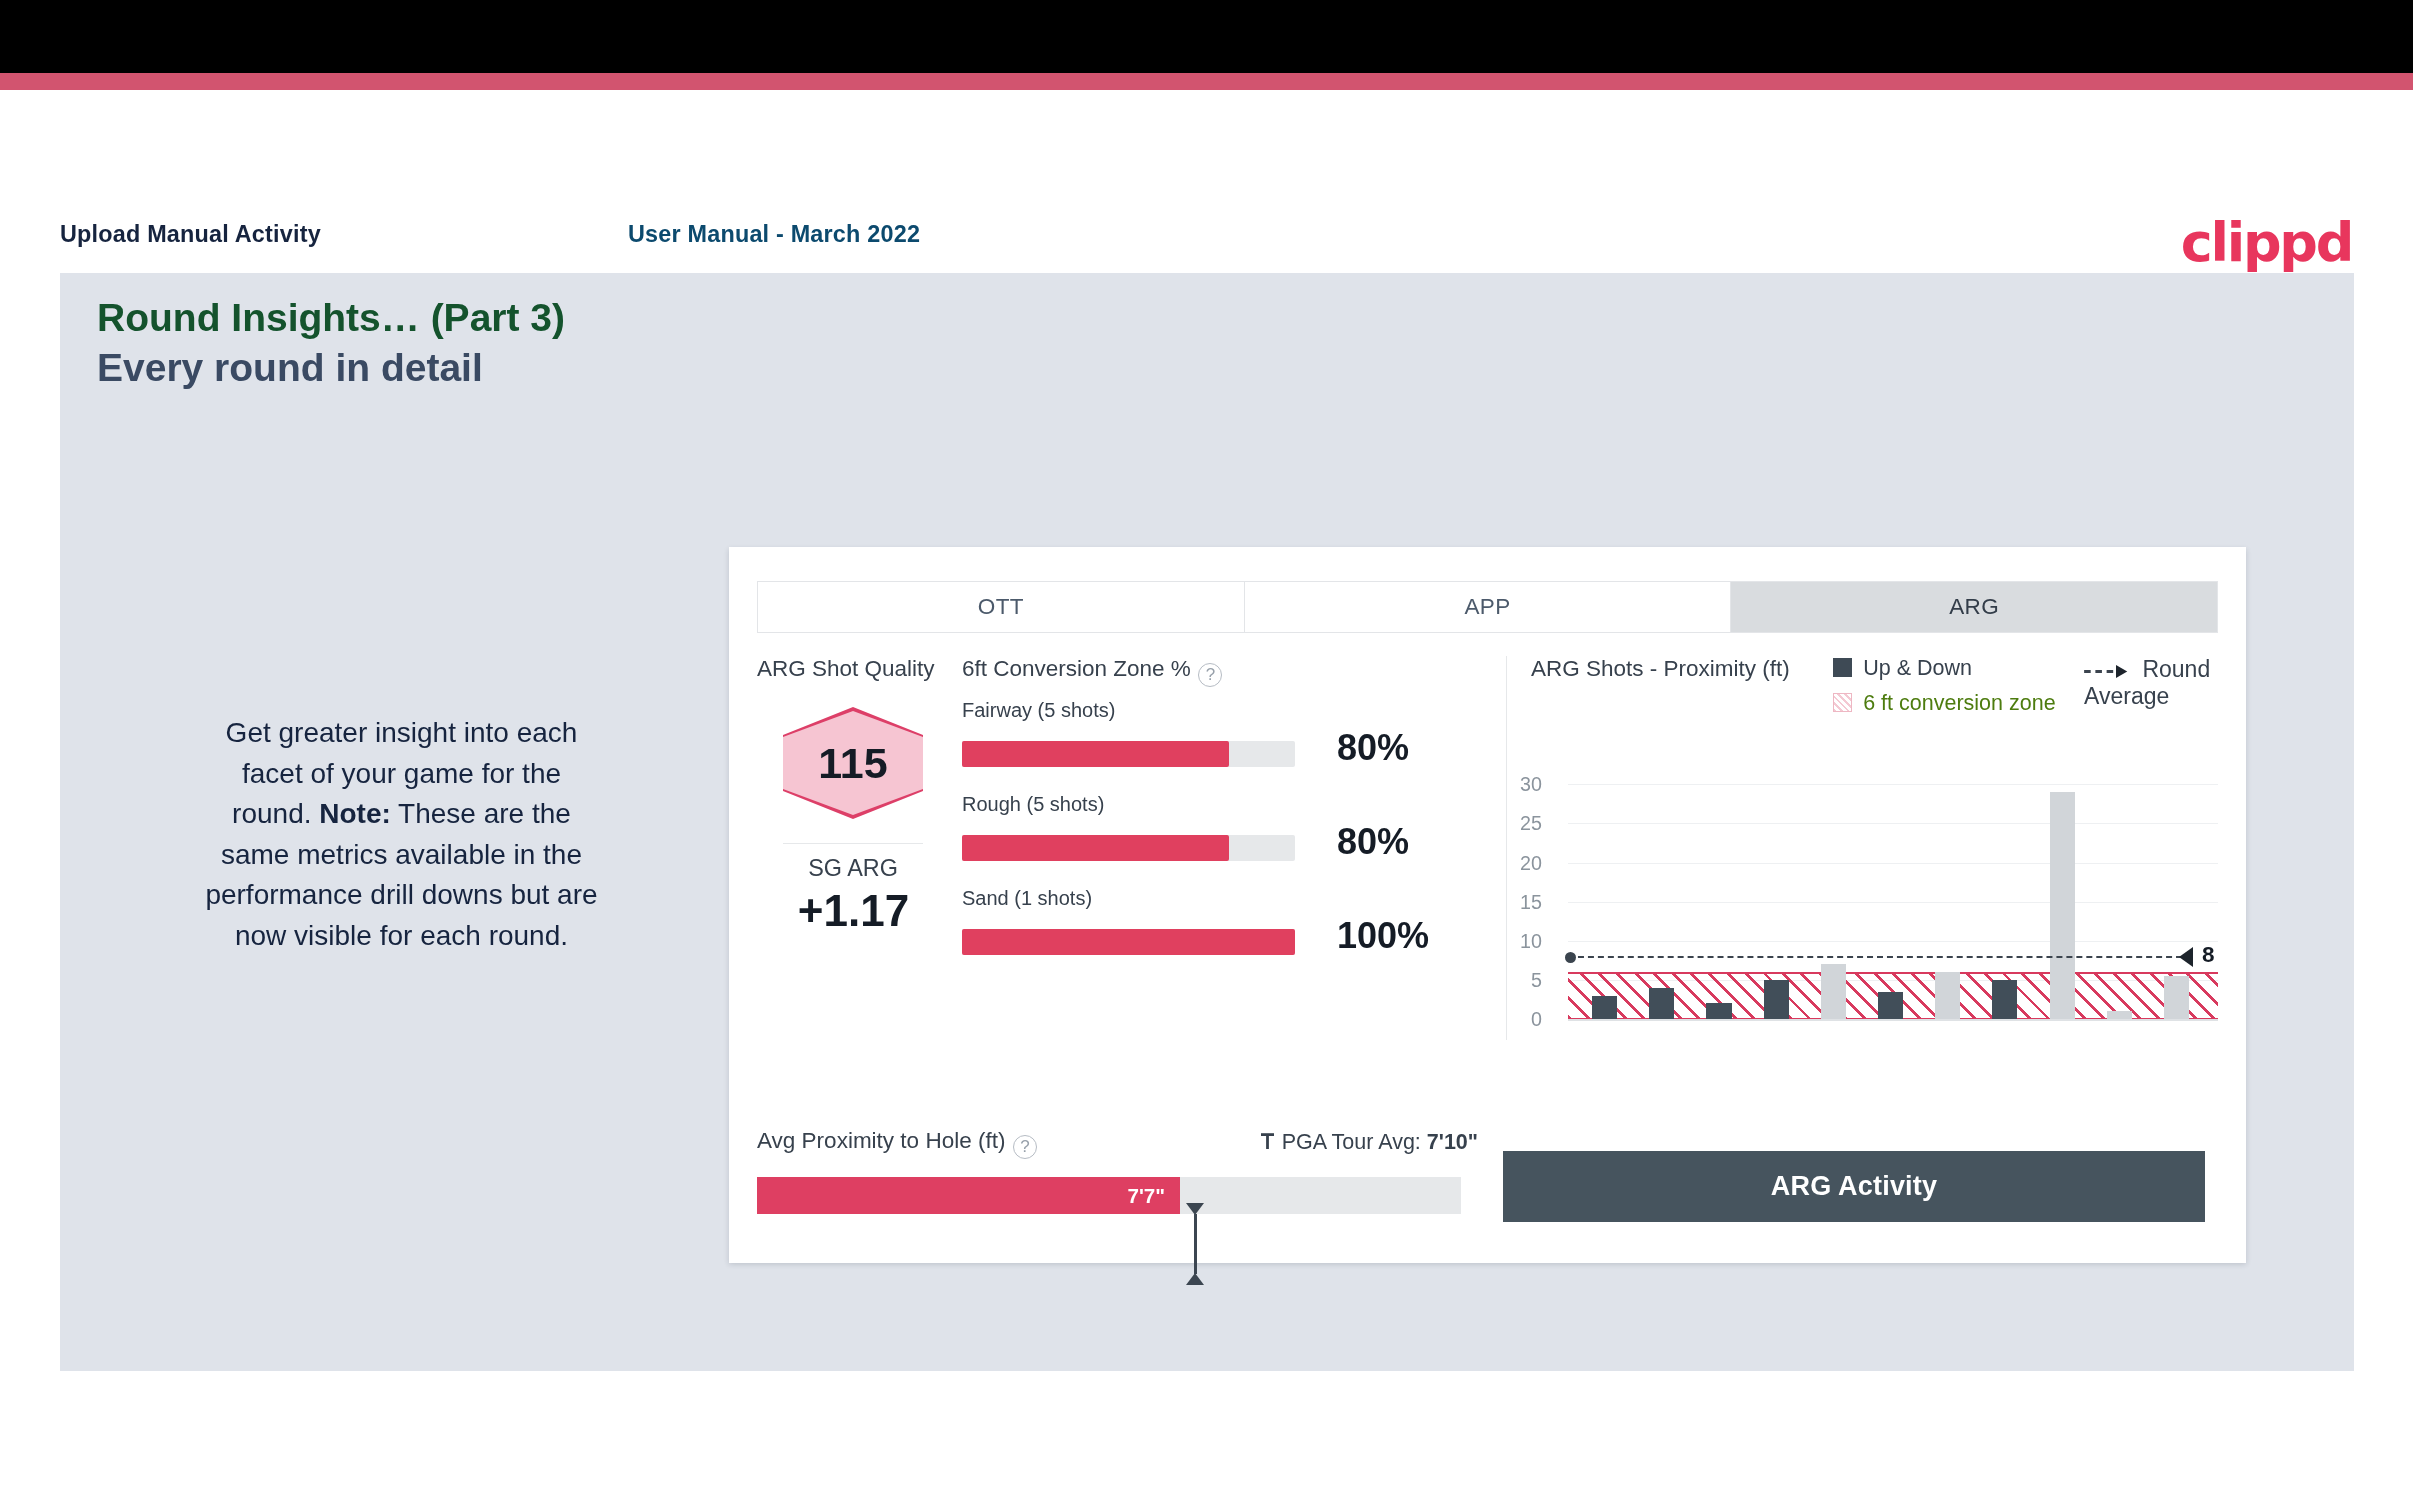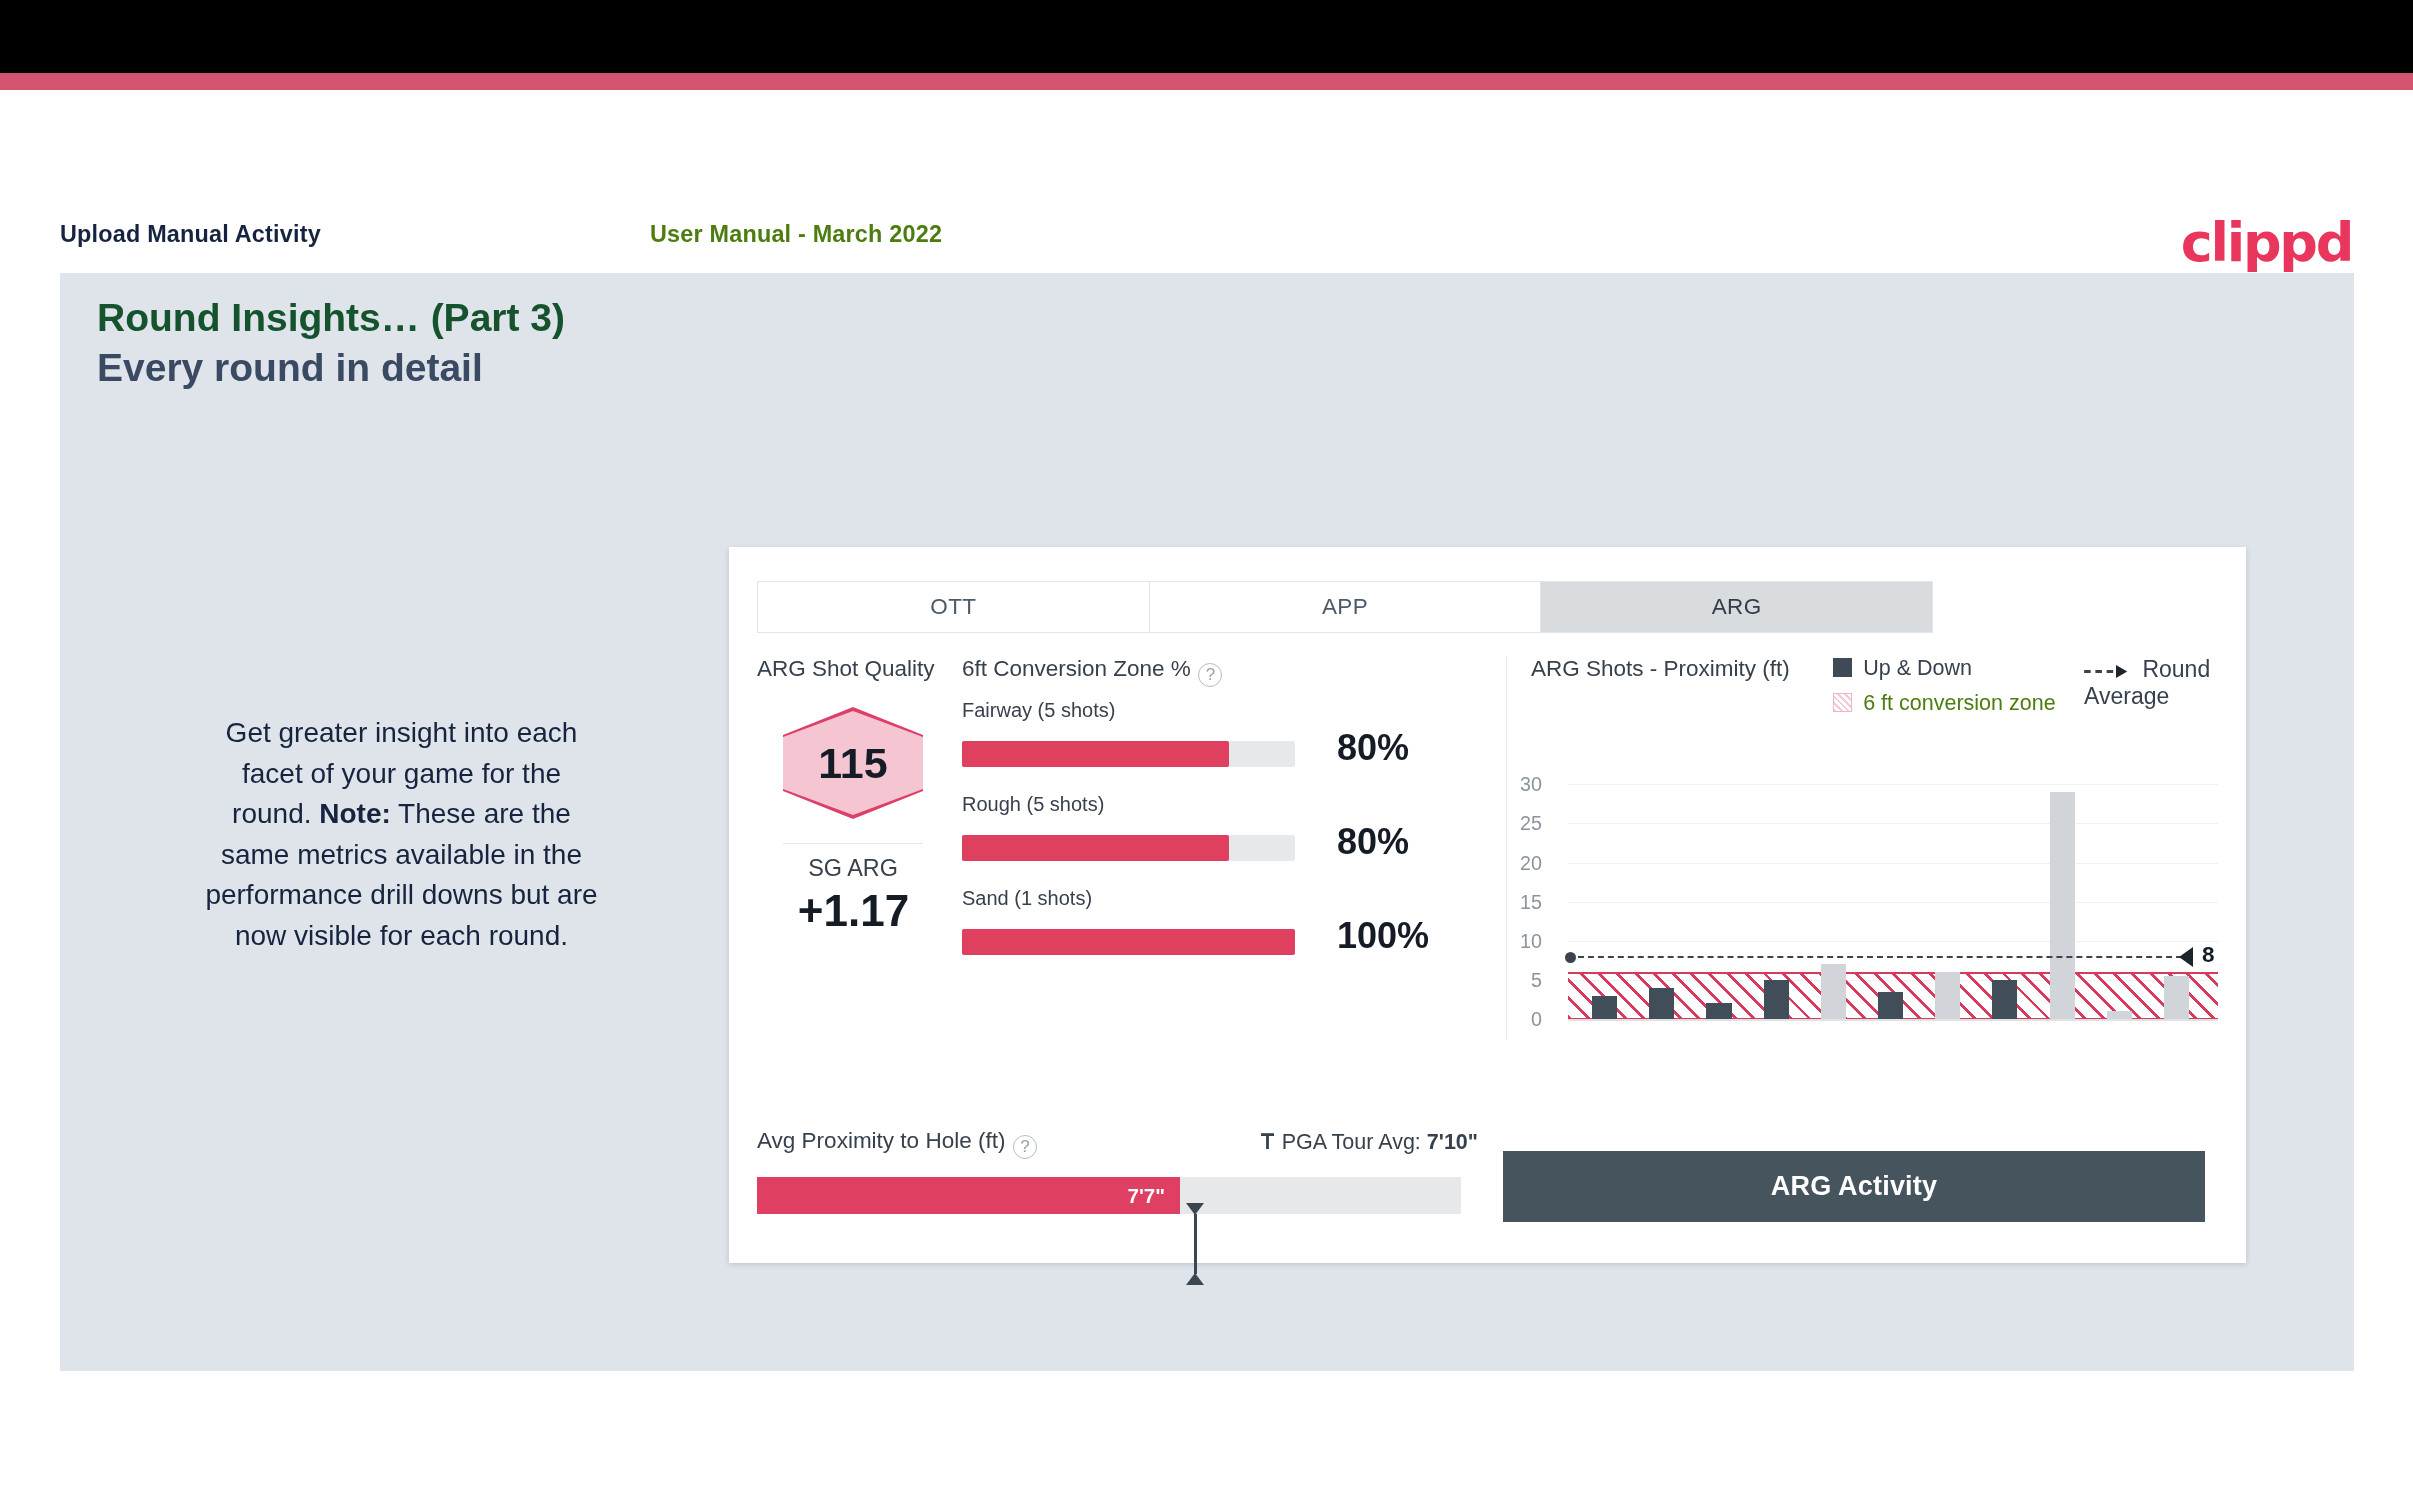--- a/index.html
+++ b/index.html
@@ -12,21 +12,21 @@
 
   .slide { position: relative; width: 2413px; height: 1508px; background:#fff; }
 
   
   .topbar-black { position:absolute; top:0; left:0; width:2413px; height:73px; background:#000000; }
   .topbar-pink  { position:absolute; top:73px; left:0; width:2413px; height:17px; background:#d2546f; }
 
   
   .header { position:absolute; top:90px; left:0; width:2413px; height:150px; background:#fff; }
   .hdr-left  { position:absolute; left:60px;  top:131px; font-size:23.4px; font-weight:700; color:#16243f; letter-spacing:0.2px;}
-  .hdr-mid   { position:absolute; left:650px; top:131px; font-size:23.4px; font-weight:700; color:#4d7c0f; letter-spacing:0.2px;}
+  .hdr-mid   { position:absolute; left:628px; top:131px; font-size:23.4px; font-weight:700; color:#0c4a6e; letter-spacing:0.2px;}
   .hdr-rule  { position:absolute; left:60px;  top:239px; width:2294px; height:2.8px; background:#d2546f; }
   .logo { position:absolute; right:61px; top:126px; font-size:54px; font-weight:700; color:#e8365d;
           letter-spacing:-2.3px; font-family:"DejaVu Sans", sans-serif; line-height:1; }
 
   
   .panel { position:absolute; left:60px; top:273px; width:2294px; height:1098px; background:#dfe3ea; }
 
   .title-main { position:absolute; left:37px; top:23.4px; font-size:39px; font-weight:700; color:#14532d; }
   .title-sub  { position:absolute; left:37px; top:73px; font-size:39px; font-weight:700; color:#3a4a63; }
 
@@ -36,21 +36,21 @@
   
   .arrow-svg { position:absolute; left:1583px; top:465px; }
 
   .left-note { position:absolute; left:145px; top:440px; width:393px; text-align:center;
                font-size:28px; line-height:1.45; color:#16243f; }
   .left-note b { font-weight:700; }
   .app-card { position:absolute; left:729px; top:547px; width:1517px; height:716px;
               background:#ffffff; box-shadow:0 1.9px 5.6px rgba(20,30,50,.16); }
 
   
-  .tabs { position:absolute; left:28px; top:34px; width:1176px; height:52px;
+  .tabs { position:absolute; left:28px; top:34px; width:1461px; height:52px;
           display:flex; border:0.9px solid #e3e5e8; background:#0369a1; }
   .tab { flex:1; display:flex; align-items:center; justify-content:center;
          font-size:22.5px; color:#4c5a6b; border-right:0.9px solid #e3e5e8; background:#fff;
          letter-spacing:0.4px; }
   .tab:last-child { border-right:none; }
   .tab.active { background:#d9dcdf; color:#333d49; }
 
   
   .split { position:absolute; left:28px; top:109px; width:1461px; height:468px; }
   .divider-v { position:absolute; left:749px; top:0; width:0.9px; height:384px; background:#e6e8ea; }

